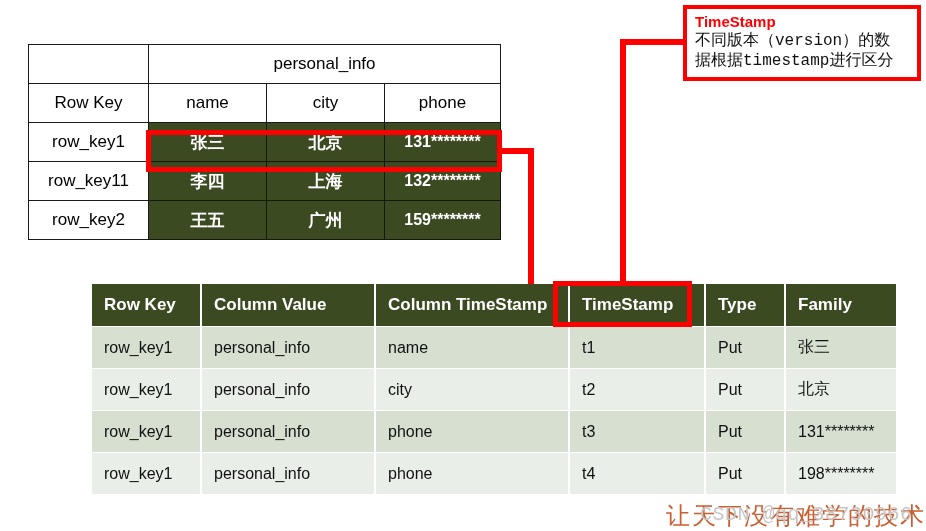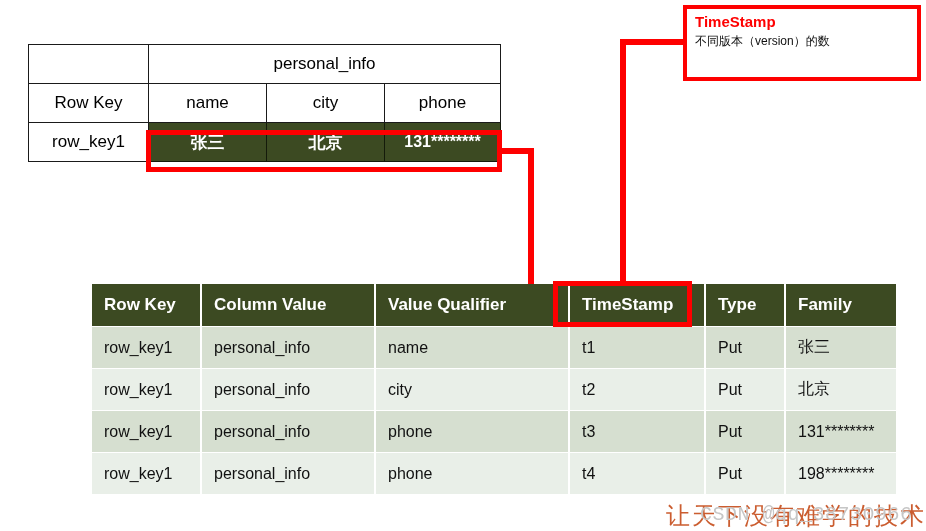--- a/index.html
+++ b/index.html
@@ -134,23 +134,23 @@
   }
   #annotation .anno-title {
     color: #fe0000;
     font-weight: bold;
     font-size: 15px;
     line-height: 18px;
     letter-spacing: 0px;
   }
   #annotation .anno-body {
     color: #111111;
-    font-size: 12px;
+    font-size: 16px;
     line-height: 20px;
-    font-family: Liberation Sans, sans-serif;
+    font-family: Liberation Mono, monospace;
   }
 
   
   .conn {
     background: #fe0000;
     pointer-events: none;
   }
   
   #conn-a-h { left: 500px; top: 148px; width: 34px; height: 6px; }
   #conn-a-v { left: 528px; top: 148px; width: 6px; height: 140px; }
@@ -198,20 +198,32 @@
       <td>Row Key</td>
       <td>name</td>
       <td>city</td>
       <td>phone</td>
     </tr>
     <tr>
       <td class="rowkey-cell">row_key1</td>
       <td class="datacell">张三</td>
       <td class="datacell">北京</td>
       <td class="datacell phone">131********</td>
+    </tr>
+    <tr>
+      <td class="rowkey-cell">row_key11</td>
+      <td class="datacell">李四</td>
+      <td class="datacell">上海</td>
+      <td class="datacell phone">132********</td>
+    </tr>
+    <tr>
+      <td class="rowkey-cell">row_key2</td>
+      <td class="datacell">王五</td>
+      <td class="datacell">广州</td>
+      <td class="datacell phone">159********</td>
     </tr>
   </tbody>
 </table>
 
 <div class="abs" id="top-highlight"></div>
 
 <div class="abs conn" id="conn-a-h"></div>
 <div class="abs conn" id="conn-a-v"></div>
 <div class="abs conn" id="conn-b-h"></div>
 <div class="abs conn" id="conn-b-v"></div>
@@ -222,21 +234,21 @@
       <col class="c-family">
       <col class="c-qualifier">
     <col class="c-timestamp">
       <col class="c-type">
       <col class="c-value">
   </colgroup>
   <thead>
     <tr>
       <th>Row Key</th>
       <th>Column Value</th>
-      <th>Value Qualifier</th>
+      <th>Column TimeStamp</th>
       <th>TimeStamp</th>
       <th>Type</th>
       <th>Family</th>
     </tr>
   </thead>
   <tbody>
     <tr class="row-dark">
       <td>row_key1</td>
       <td>personal_info</td>
       <td>name</td>
@@ -269,16 +281,17 @@
       <td>198********</td>
     </tr>
   </tbody>
 </table>
 
 <div class="abs" id="ts-highlight"></div>
 
 <div class="abs" id="annotation">
   <div class="anno-title">TimeStamp</div>
   <div class="anno-body">不同版本（version）的数</div>
+  <div class="anno-body">据根据timestamp进行区分</div>
 </div>
 
 <div class="abs" id="wm-cn">让天下没有难学的技术</div>
 <div class="abs" id="wm-csdn">CSDN @qq_38730966</div>
 
 </body></html>

